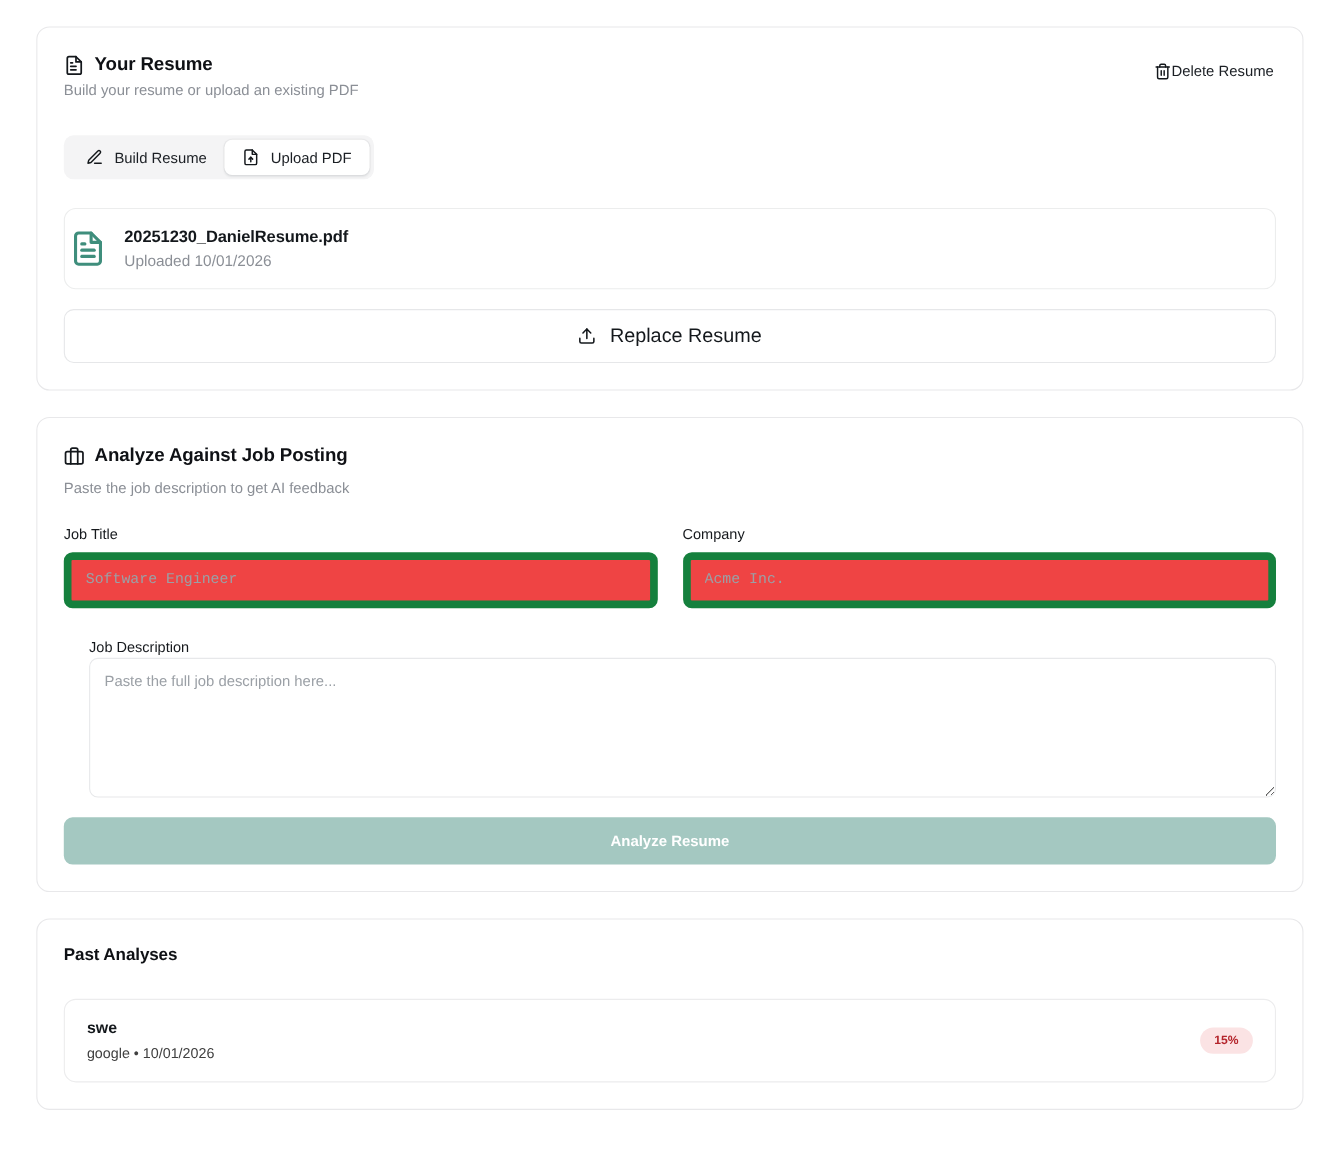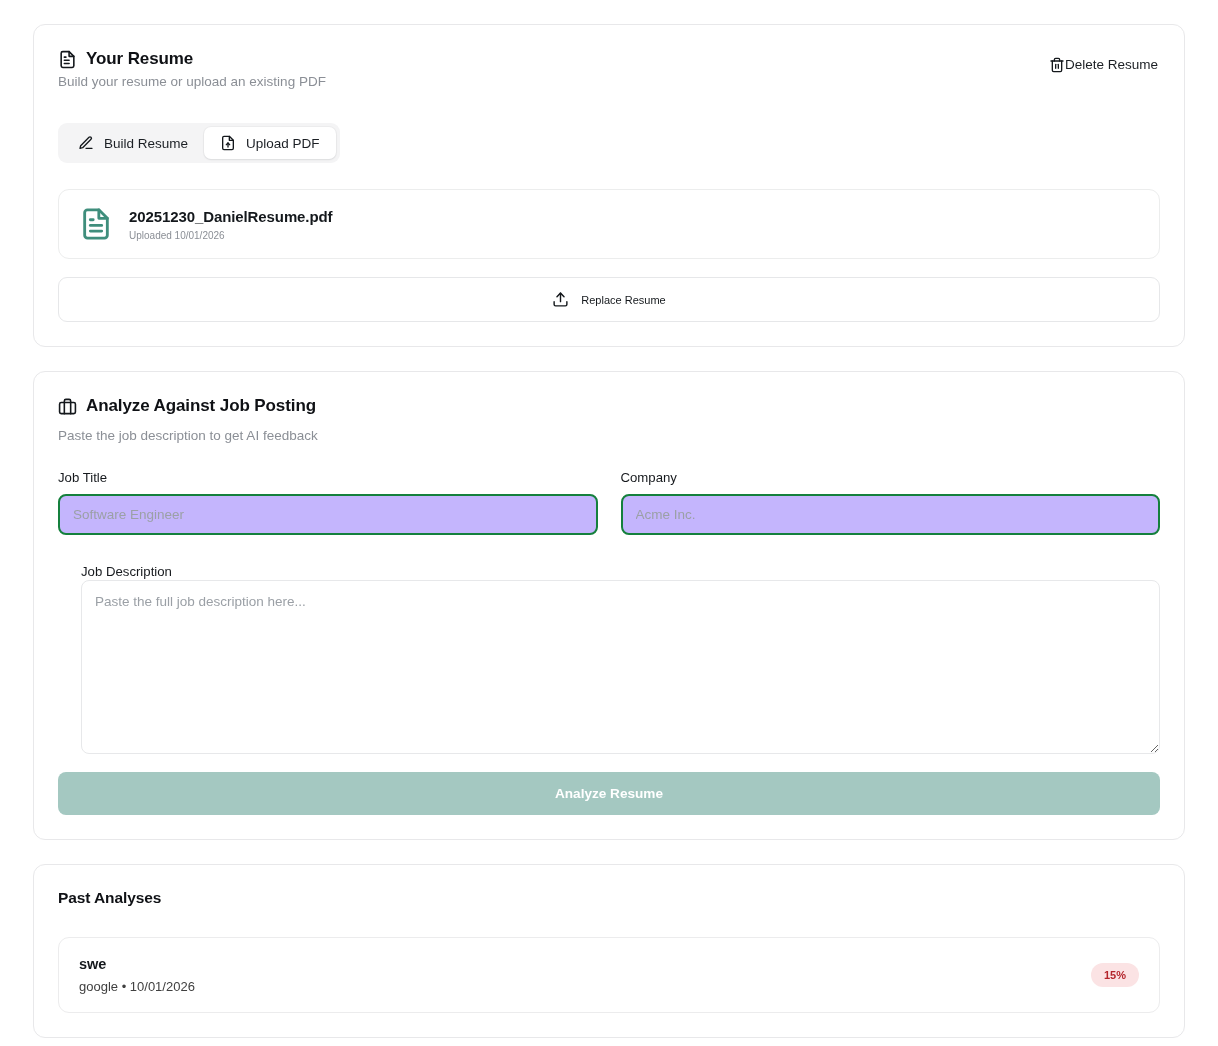--- a/index.html
+++ b/index.html
@@ -93,45 +93,45 @@
   .seg-btn.active {
     background: #ffffff;
     box-shadow: 0 1px 2px rgba(16,24,40,.08), 0 0 0 1px rgba(16,24,40,.03);
   }
 
   
   .file-row {
     margin-top: 26px;
     border: 1px solid #eceded;
     border-radius: 11px;
-    padding: 17px 20px;
+    padding: 17px 4px;
     display: flex;
     align-items: center;
     gap: 16px;
   }
   .file-name {
     font-size: 15px;
     font-weight: bold;
     color: #14181c;
     letter-spacing: -0.1px;
   }
   .file-meta {
-    font-size: 10px;
+    font-size: 14px;
     color: #8b8f96;
     margin-top: 5px;
   }
 
   .replace-btn {
     margin-top: 18px;
     width: 100%;
     border: 1px solid #e6e7e9;
     border-radius: 9px;
     background: #fff;
     padding: 13px 0;
-    font-size: 11px;
+    font-size: 18px;
     font-family: inherit;
     color: #14181c;
     cursor: pointer;
     display: flex;
     align-items: center;
     justify-content: center;
     gap: 12px;
   }
 
   
@@ -145,36 +145,36 @@
     gap: 23px;
     margin-top: 27px;
   }
   .field { flex: 1; display: flex; flex-direction: column; }
   .field-label {
     font-size: 13.2px;
     color: #16191d;
     margin-bottom: 9px;
   }
   .text-input {
-    border: 2px solid #15803d;
+    border: 7px solid #15803d;
     border-radius: 8px;
     padding: 11px 13px;
     font-size: 13.5px;
-    font-family: Liberation Sans, sans-serif;
+    font-family: Liberation Mono, monospace;
     color: #16191d;
-    background: #c4b5fd;
+    background: #ef4444;
     outline: none;
     width: 100%;
   }
   .text-input::placeholder { color: #9ba0a6; }
 
   .desc-block { margin-top: 27px; padding-left: 23px; }
   .textarea {
     width: 100%;
-    height: 174px;
+    height: 127px;
     border: 1px solid #e7e8ea;
     border-radius: 8px;
     padding: 13px 13px;
     font-size: 13.5px;
     font-family: inherit;
     color: #16191d;
     resize: vertical;
     outline: none;
     background: #fff;
     display: block;

